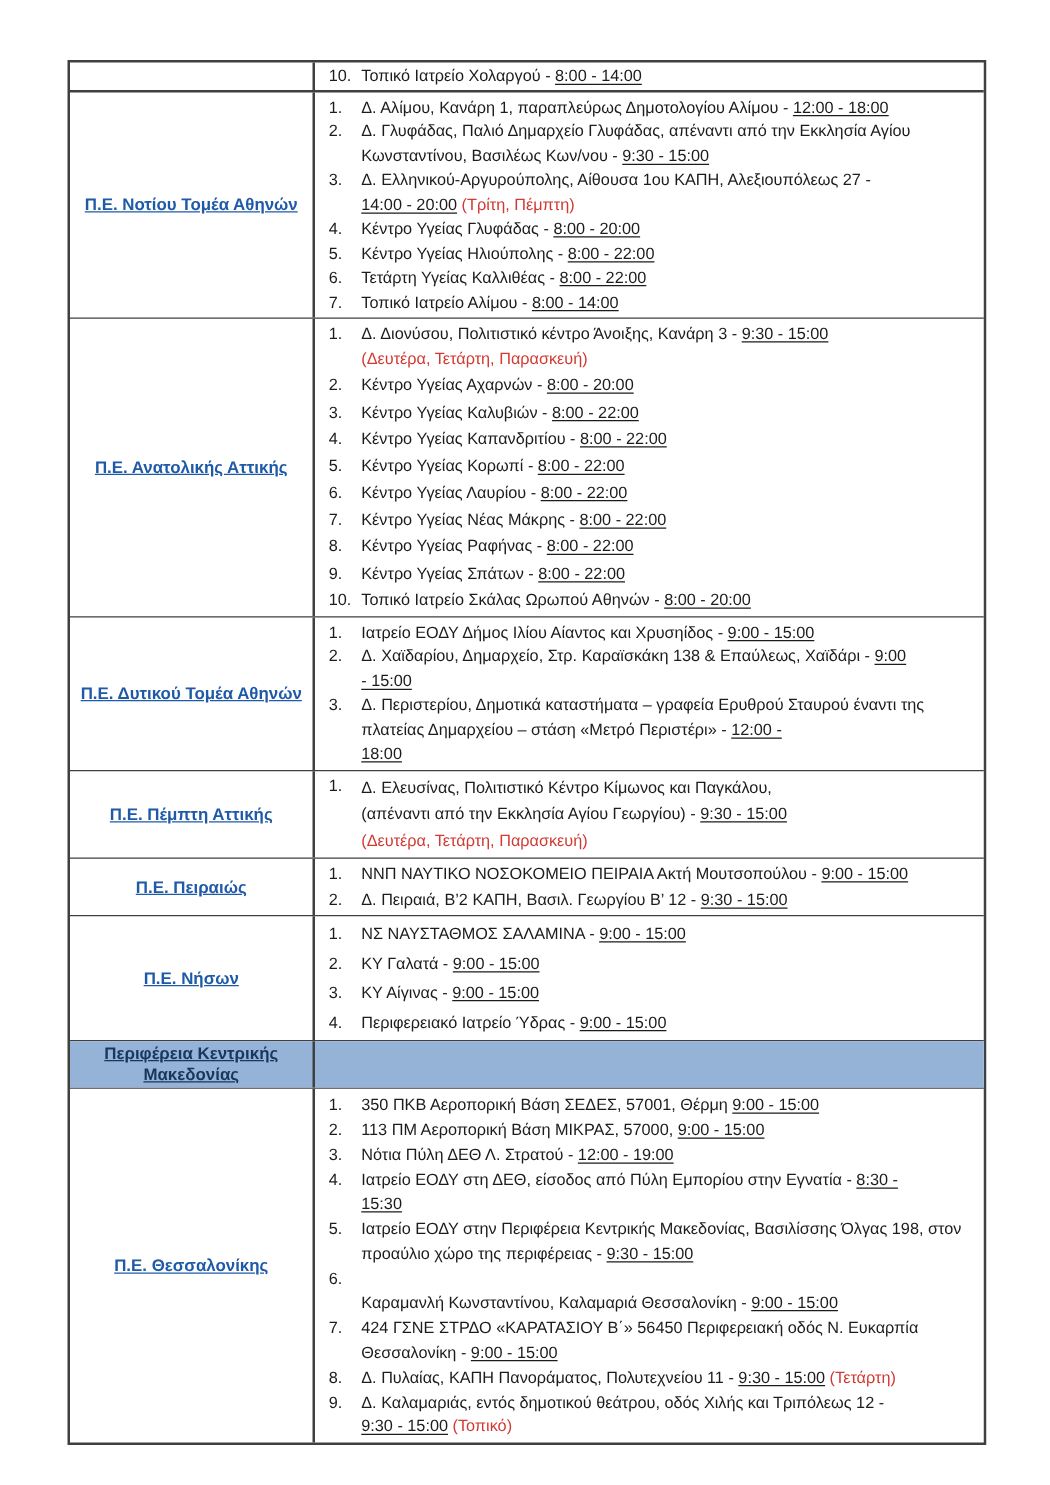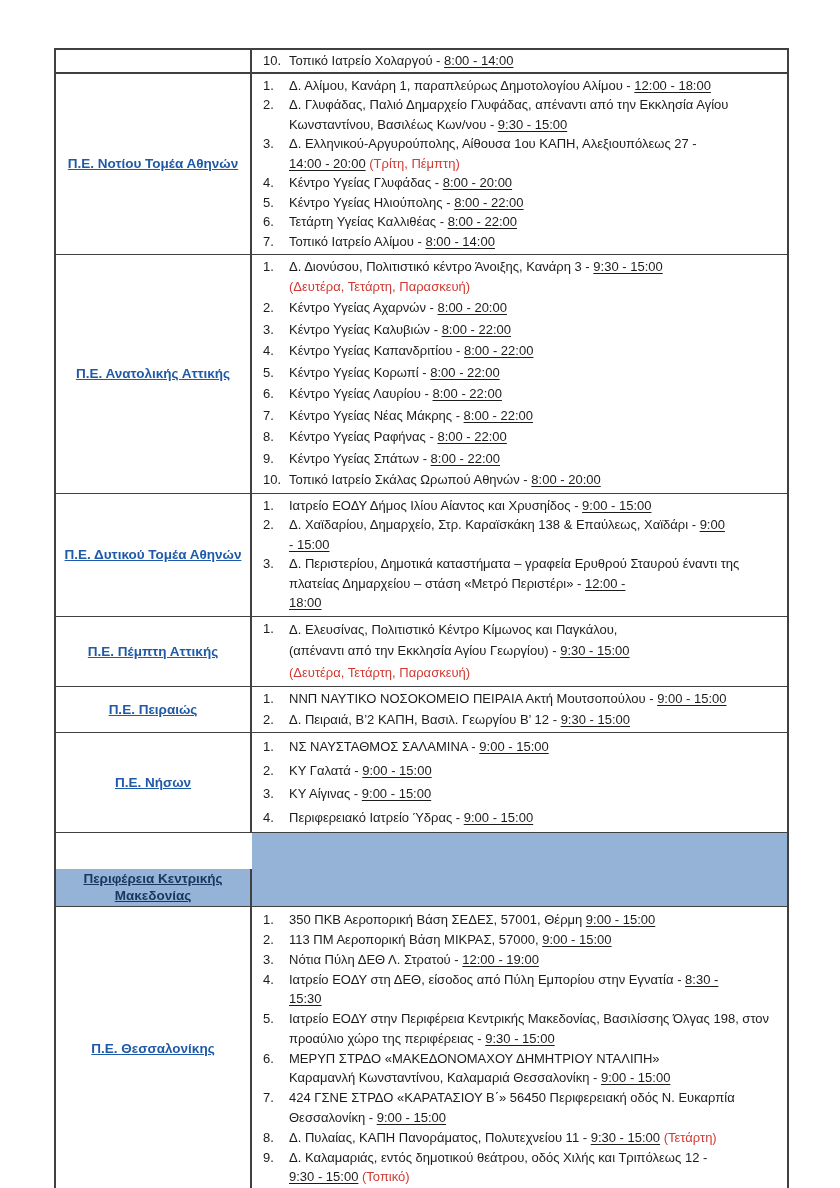--- a/index.html
+++ b/index.html
@@ -45,21 +45,21 @@
   .item .body{flex:1;padding-right:2px;}
   .seg-hours{text-decoration:underline;text-underline-offset:2px;text-decoration-thickness:1.2px;}
   .seg-note{color:var(--red);}
   
   .row-1 .cell-right{padding-top:1px;padding-bottom:1px;}
   .row-3 .item + .item{margin-top:2px;}
   .row-5 .body{line-height:21.5px;}
   .row-6 .item + .item{margin-top:1px;}
   .row-7 .item + .item{margin-top:4px;}
   .row-7 .cell-right{padding-top:4px;padding-bottom:5px;}
-  .row-8 .cell-left{padding:2px 8px;margin-top:36px;}
+  .row-8 .cell-left{padding:2px 8px;}
   .row-9 .item{margin-top:0.5px;}
 </style>
 </head>
 <body>
 
 <div class="page">
   <div class="doc-table" id="table-root">
       <div class="t-row row-1">
         <div class="cell cell-left"></div>
         <div class="cell cell-right">
@@ -245,21 +245,21 @@
           <div class="item">
             <span class="num">4.</span>
             <span class="body"><span class="seg-plain">Ιατρείο ΕΟΔΥ στη ΔΕΘ, είσοδος από Πύλη Εμπορίου στην Εγνατία - </span><span class="seg-hours">8:30 -</span><br><span class="seg-hours">15:30</span></span>
           </div>
           <div class="item">
             <span class="num">5.</span>
             <span class="body"><span class="seg-plain">Ιατρείο ΕΟΔΥ στην Περιφέρεια Κεντρικής Μακεδονίας, Βασιλίσσης Όλγας 198, στον προαύλιο χώρο της περιφέρειας - </span><span class="seg-hours">9:30 - 15:00</span></span>
           </div>
           <div class="item">
             <span class="num">6.</span>
-            <span class="body"><span class="seg-plain">ΜΕΡΥΠ ΣΤΡΔΟ «ΜΑΚΕΔΟΝΟΜΑΧΟΥ ΔΗΜΗΤΡΙΟΥ ΝΤΑΛΙΠΗ»</span><br><span class="seg-plain">Καραμανλή Κωνσταντίνου, Καλαμαριά Θεσσαλονίκη - </span><span class="seg-hours">9:00 - 15:00</span></span>
+            <span class="body"><br><span class="seg-plain">Καραμανλή Κωνσταντίνου, Καλαμαριά Θεσσαλονίκη - </span><span class="seg-hours">9:00 - 15:00</span></span>
           </div>
           <div class="item">
             <span class="num">7.</span>
             <span class="body"><span class="seg-plain">424 ΓΣΝΕ ΣΤΡΔΟ «ΚΑΡΑΤΑΣΙΟΥ Β΄» 56450 Περιφερειακή οδός Ν. Ευκαρπία Θεσσαλονίκη - </span><span class="seg-hours">9:00 - 15:00</span></span>
           </div>
           <div class="item">
             <span class="num">8.</span>
             <span class="body"><span class="seg-plain">Δ. Πυλαίας, ΚΑΠΗ Πανοράματος, Πολυτεχνείου 11 - </span><span class="seg-hours">9:30 - 15:00</span><span class="seg-note"> (Τετάρτη)</span></span>
           </div>
           <div class="item">

